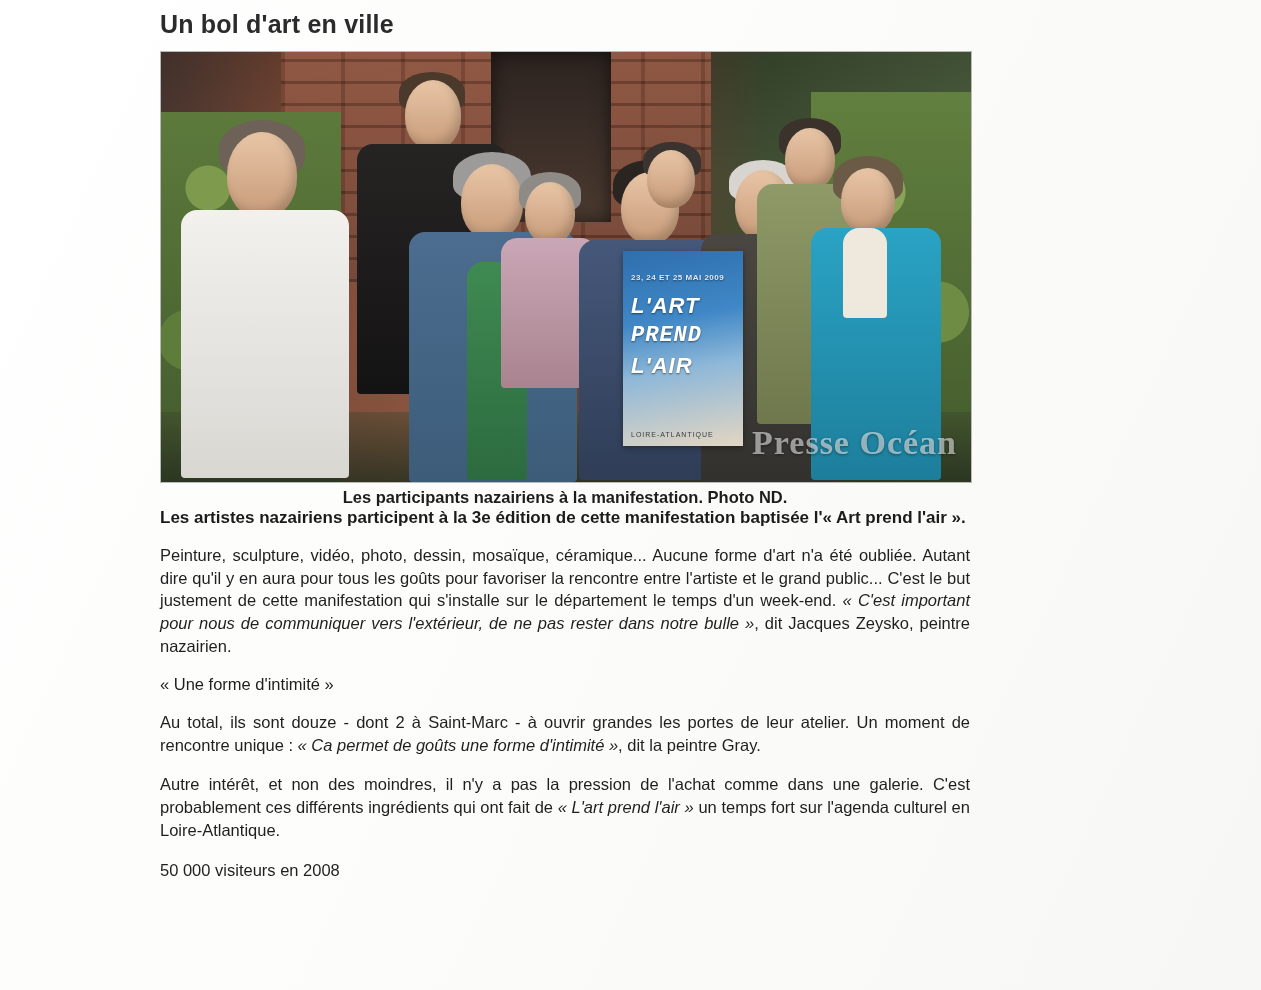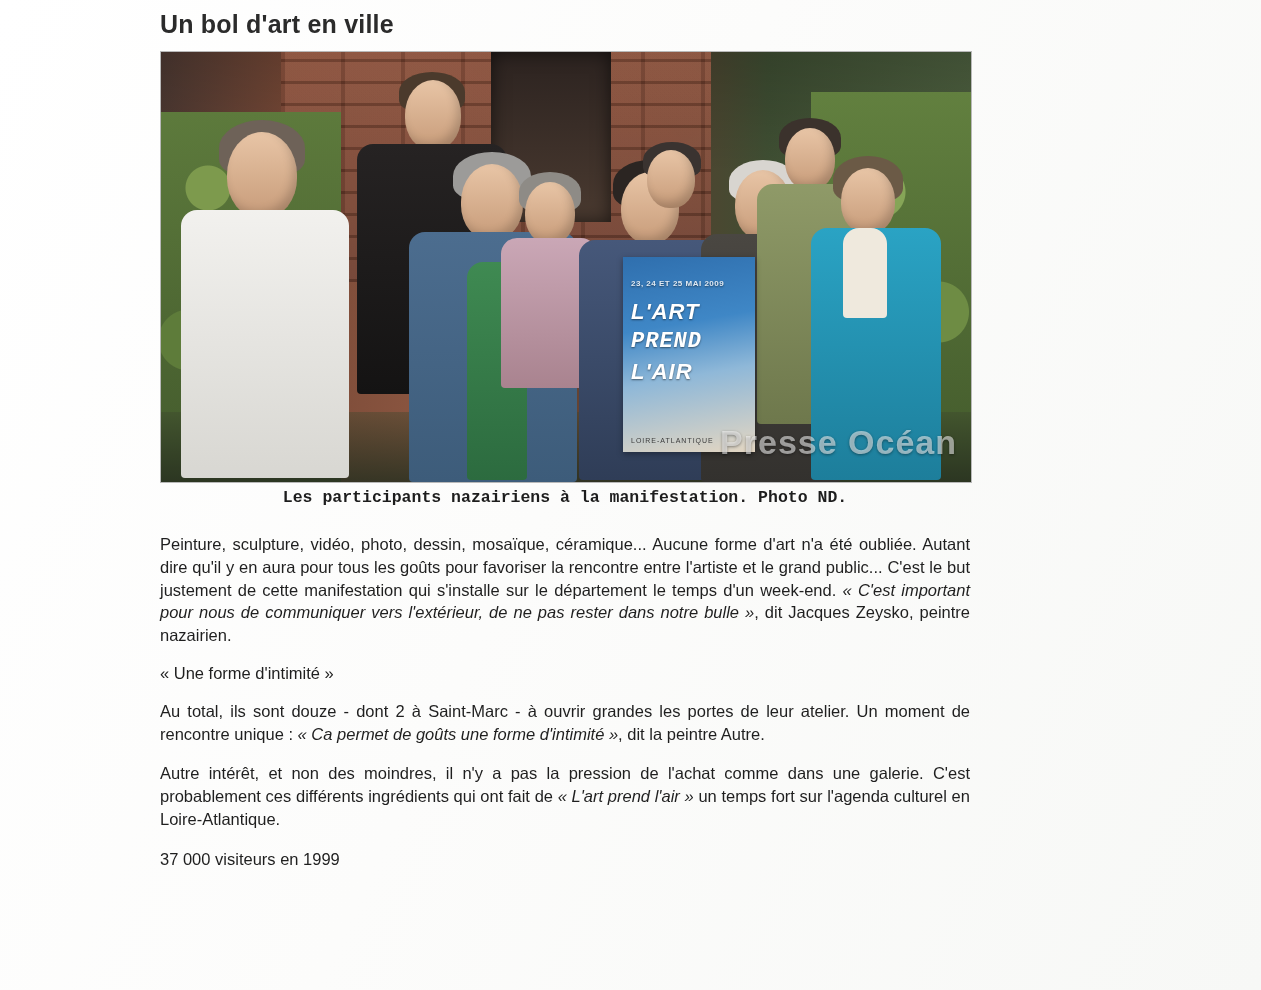--- a/index.html
+++ b/index.html
@@ -115,21 +115,21 @@
     position: absolute;
     border-radius: 50% 50% 30% 30%;
   }
   .body {
     position: absolute;
     border-radius: 16px 16px 4px 4px;
   }
 
   .poster {
     position: absolute;
-    left: 462px; top: 205px; width: 132px; height: 195px;
+    left: 462px; top: 199px; width: 120px; height: 195px;
     background: linear-gradient(170deg, #2f6fae 0%, #3f87c6 35%, #8fb8d8 60%, #e3d6c2 100%);
     box-shadow: 0 2px 6px rgba(0,0,0,.35);
     overflow: hidden;
   }
   .poster .p-txt {
     position: absolute;
     left: 8px;
     color: #fff;
     font-weight: bold;
     font-style: italic;
@@ -138,38 +138,37 @@
   }
   .poster .p-small { top: 22px; font-size: 8px; letter-spacing: .5px; color:#dfe9f3; font-style: normal;}
   .poster .p1 { top: 42px; font-size: 22px; }
   .poster .p2 { top: 72px; font-size: 22px; font-family: Liberation Mono, monospace; }
   .poster .p3 { top: 102px; font-size: 22px; }
   .poster .p-foot { bottom: 8px; left: 8px; font-size: 7px; color: #3a3a3a; font-weight: normal; font-style: normal; text-shadow:none;}
 
   .watermark {
     position: absolute;
     right: 14px; bottom: 20px;
-    font-family: Liberation Sans, sans-serif;
+    font-family: Liberation Serif, serif;
     font-size: 34px;
     font-weight: bold;
     color: rgba(255,255,255,.55);
     text-shadow: 0 1px 3px rgba(0,0,0,.4);
     letter-spacing: 1px;
     white-space: nowrap;
   }
 
   .caption {
     width: 810px;
     text-align: center;
-    font-family: Liberation Mono, monospace;
+    font-family: Liberation Sans, sans-serif;
     font-weight: bold;
     font-size: 16.5px;
     color: #1d1d1d;
     margin-top: 5px;
-    margin-bottom: 26px;
   }
 
   .lede {
     font-family: "Liberation Sans", sans-serif;
     font-weight: bold;
     font-size: 17px;
     line-height: 1.35;
     color: #1b1b1b;
     margin: 0 0 14px 0;
     text-align: justify;
@@ -268,26 +267,27 @@
         <div class="p-txt p2">PREND</div>
         <div class="p-txt p3">L'AIR</div>
         <div class="p-txt p-foot">LOIRE-ATLANTIQUE</div>
       </div>
 
       <div class="watermark">Presse Océan</div>
     </div>
 
     <div class="caption">Les participants nazairiens à la manifestation. Photo ND.</div>
 
+    <p class="lede">Les artistes nazairiens participent à la 3e édition de cette manifestation baptisée l'« Art prend l'air ».</p>
 
     <p class="body-par"><span style="font-style: normal;">Peinture, sculpture, vidéo, photo, dessin, mosaïque, céramique... Aucune forme d'art n'a été oubliée. Autant dire qu'il y en aura pour tous les goûts pour favoriser la rencontre entre l'artiste et le grand public... C'est le but justement de cette manifestation qui s'installe sur le département le temps d'un week-end. </span><span class="q" style="font-style: italic;">« C'est important pour nous de communiquer vers l'extérieur, de ne pas rester dans notre bulle »</span><span style="font-style: normal;">, dit Jacques Zeysko, peintre nazairien.</span></p>
 
     <p class="subhead">« Une forme d'intimité »</p>
 
 
-    <p class="body-par"><span style="font-style: normal;">Au total, ils sont douze - dont 2 à Saint-Marc - à ouvrir grandes les portes de leur atelier. Un moment de rencontre unique : </span><span class="q" style="font-style: italic;">« Ca permet de goûts une forme d'intimité »</span><span style="font-style: normal;">, dit la peintre Autre.</span></p>
+    <p class="body-par"><span style="font-style: normal;">Au total, ils sont douze - dont 2 à Saint-Marc - à ouvrir grandes les portes de leur atelier. Un moment de rencontre unique : </span><span class="q" style="font-style: italic;">« Ca permet de goûts une forme d'intimité »</span><span style="font-style: normal;">, dit la peintre Gray.</span></p>
 
     <p class="body-par"><span style="font-style: normal;">Autre intérêt, et non des moindres, il n'y a pas la pression de l'achat comme dans une galerie. C'est probablement ces différents ingrédients qui ont fait de </span><span class="q" style="font-style: italic;">« L'art prend l'air »</span><span style="font-style: normal;"> un temps fort sur l'agenda culturel en Loire-Atlantique.</span></p>
 
-    <p class="body-par last-left">37 000 visiteurs en 1999</p>
+    <p class="body-par last-left">50 000 visiteurs en 2008</p>
 
   </div>
 </div>
 
 </body></html>

